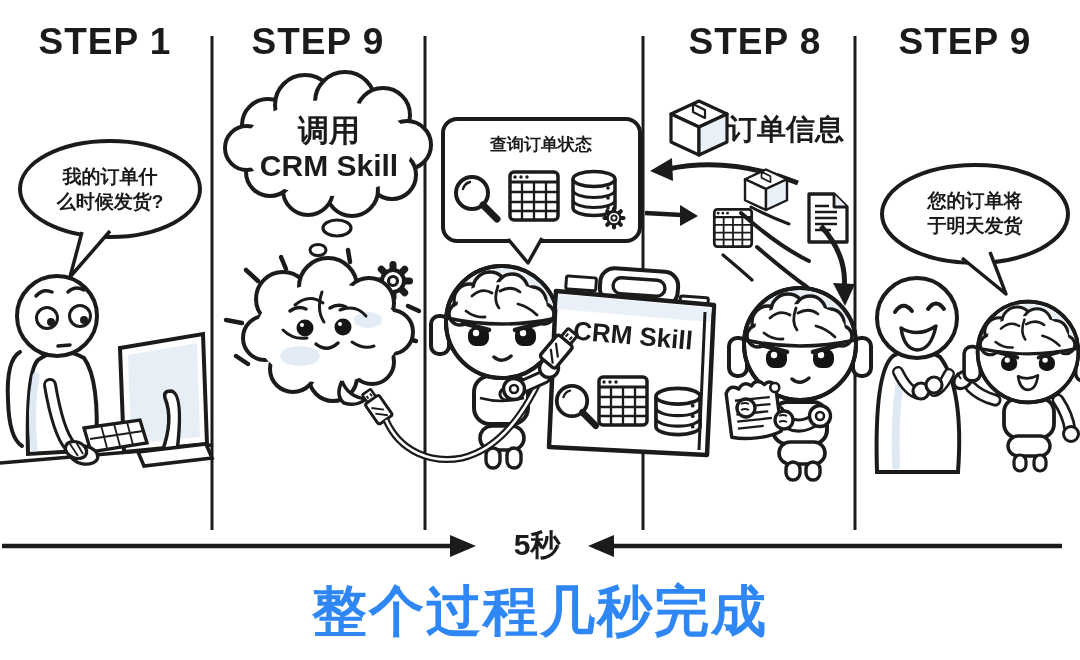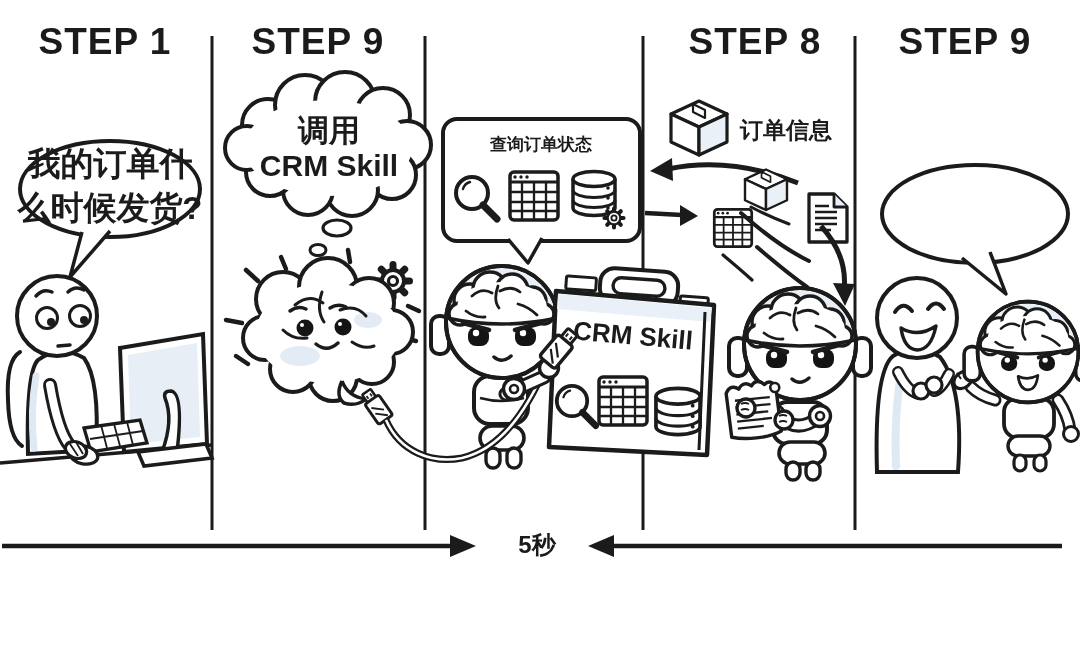--- a/index.html
+++ b/index.html
@@ -5,27 +5,27 @@
   html,body{margin:0;padding:0;background:#fff;}
   .canvas{
     position:relative;width:1080px;height:660px;background:#fff;overflow:hidden;
     font-family:"Liberation Sans","DejaVu Sans",sans-serif;color:#1b1b1b;
   }
   .canvas svg{position:absolute;left:0;top:0;}
   .txt{position:absolute;transform:translate(-50%,-50%);white-space:nowrap;
        text-align:center;pointer-events:none;color:#1b1b1b;}
   .pre{white-space:pre-line;}
   .step-label{font-size:37px;font-weight:800;letter-spacing:1px;}
-  .bubble-text{font-size:33px;font-weight:700;line-height:1.32;font-family:Liberation Mono, monospace;}
+  .bubble-text{font-size:19px;font-weight:700;line-height:1.32;}
   .thought-1{font-size:31px;font-weight:700;text-align:center;}
   .thought-2{font-size:30px;font-weight:800;}
   .tool-title{font-size:17px;font-weight:700;}
   .case-label{font-size:26px;font-weight:800;transform:translate(-50%,-50%) rotate(5deg);}
-  .payload-label{font-size:23px;font-weight:700;}
-  .secs{font-size:24px;font-weight:800;text-align:center;}
+  .payload-label{font-size:29px;font-weight:700;}
+  .secs{font-size:30px;font-weight:800;text-align:center;}
   .caption{font-size:55px;font-weight:900;color:#2e87f5;letter-spacing:2px;}
 </style>
 </head>
 <body>
 
 <div class="canvas">
 
 <svg width="1080" height="660" viewBox="0 0 1080 660">
   <defs>
     <g id="ic-mag">
@@ -355,16 +355,19 @@
 么时候发货?</div>
 
 <div class="txt thought-1" style="left:329px;top:131px">调用</div>
 <div class="txt thought-2" style="left:329px;top:166px">CRM Skill</div>
 
 <div class="txt tool-title" style="left:541px;top:144px">查询订单状态</div>
 <div class="txt case-label" style="left:633px;top:336px">CRM Skill</div>
 
 <div class="txt payload-label" style="left:786px;top:130px">订单信息</div>
 
+<div class="txt bubble-text pre" style="left:975px;top:213px">您的订单将
+于明天发货</div>
 
 <div class="txt secs" style="left:537px;top:545px">5秒</div>
+<div class="txt caption" style="left:540px;top:612px">整个过程几秒完成</div>
 
 </div>
 
 </body></html>

